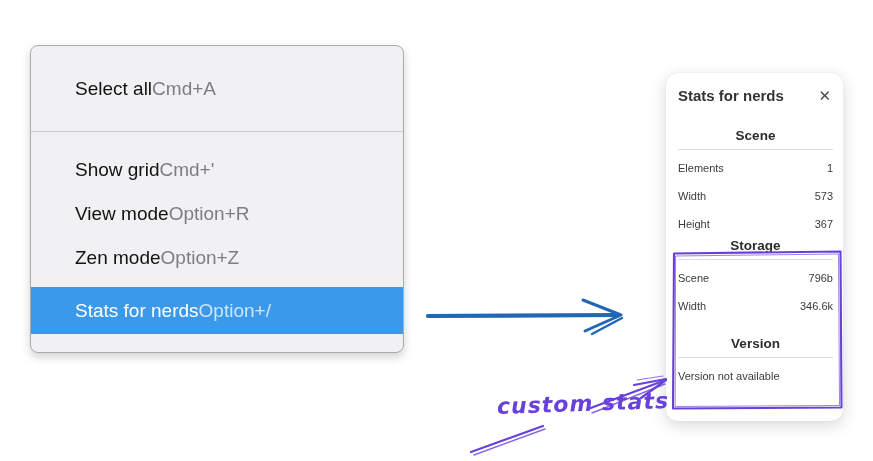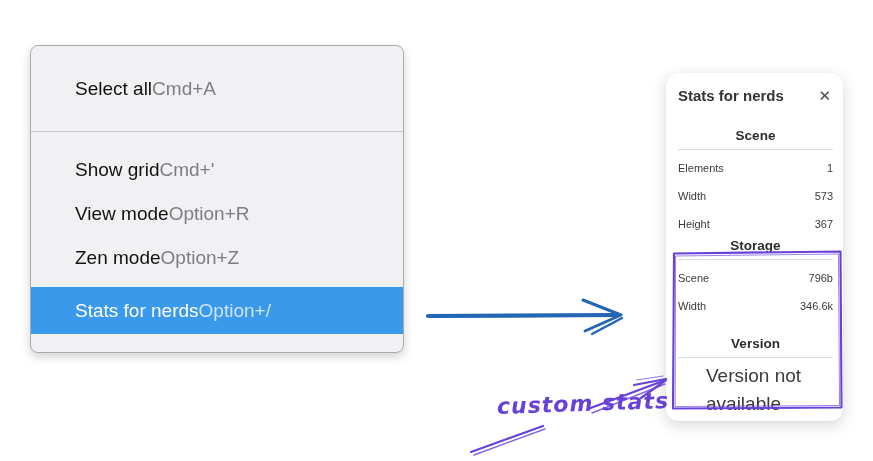--- a/index.html
+++ b/index.html
@@ -41,21 +41,21 @@
   }
   .panel-header{display:flex;justify-content:space-between;align-items:center;}
   .panel-title{font-size:15px;font-weight:bold;color:#343434;}
   .panel-close{font-size:15px;color:#4a4a4a;line-height:1;cursor:pointer;padding:1px 2px;}
   .sec-header{text-align:center;font-weight:bold;font-size:13.5px;color:#2c2c2c;}
   .sh-scene{margin-top:24px;}
   .sh-storage{}
   .sh-version{margin-top:16px;}
   .sec-hr{height:1px;background:#d9dee3;margin:6px 0 4px 0;}
   .stat-row{display:flex;justify-content:space-between;font-size:11px;line-height:28px;}
-  .version-note{font-size:19px;line-height:28px;margin-left:28px;}
+  .version-note{font-size:11px;line-height:28px;}
 
   
   .overlay{position:absolute;left:0;top:0;width:873px;height:461px;pointer-events:none;z-index:5;}
   .blue-stroke{stroke:var(--arrow-blue,#2267b3);fill:none;stroke-linecap:round;stroke-linejoin:round;}
   .purple-stroke{stroke:var(--annotation-purple,#6741d9);fill:none;stroke-linecap:round;stroke-linejoin:round;}
   .custom-stats{
     position:absolute;left:497px;top:391px;z-index:6;
     font-family:cursive,"DejaVu Sans",sans-serif;
     font-style:italic;font-weight:bold;font-size:22px;letter-spacing:1px;
     color:var(--annotation-purple,#6741d9);

